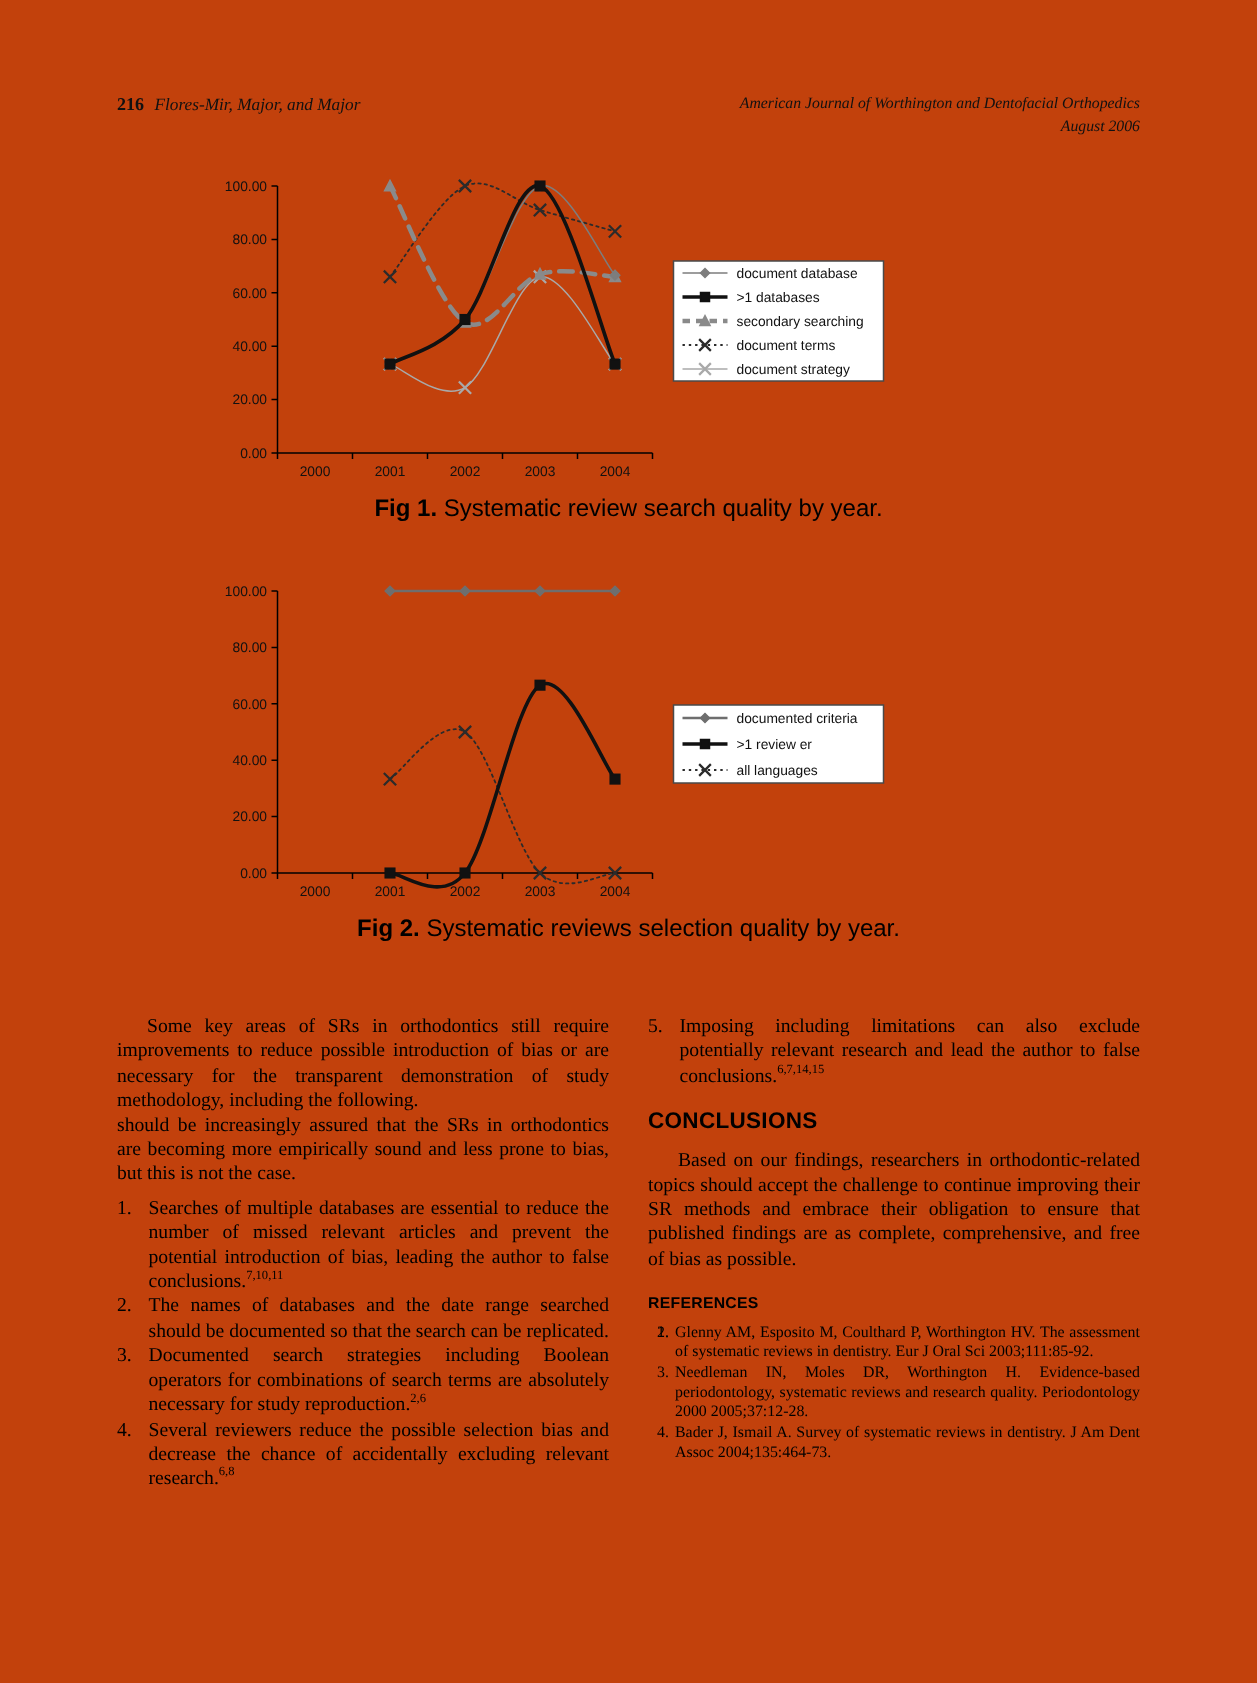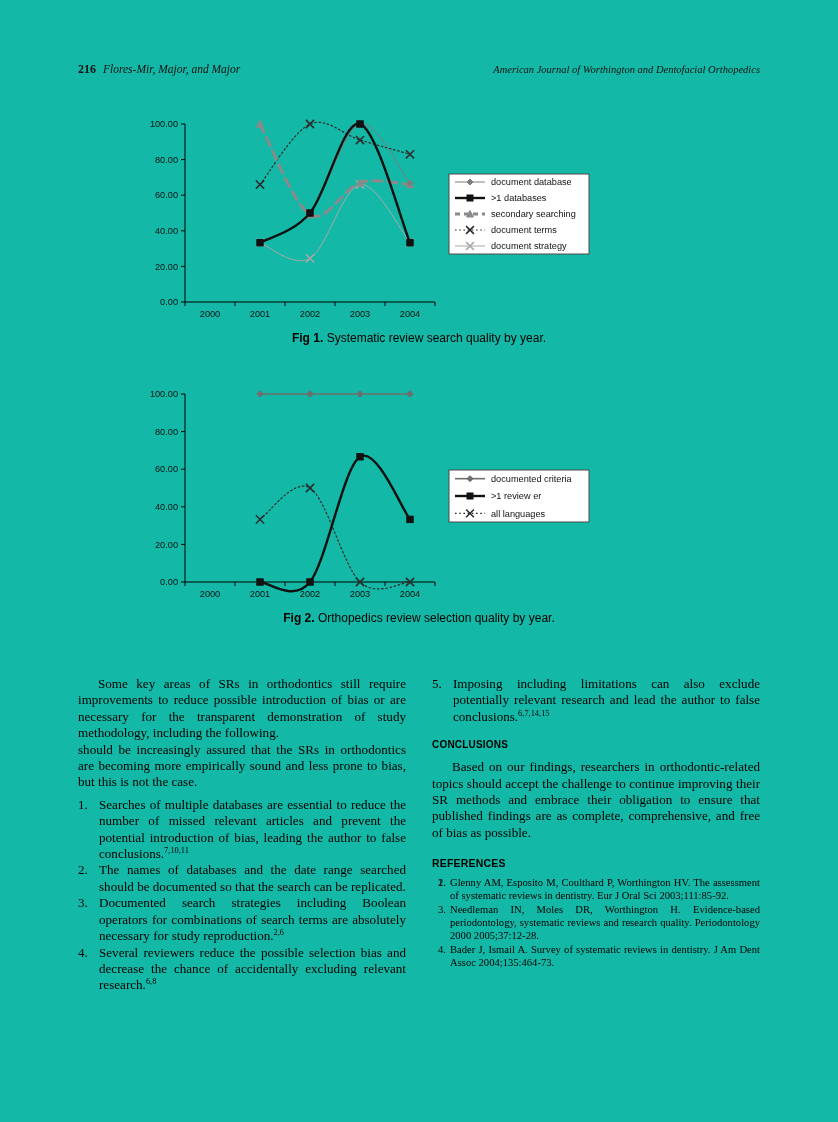--- a/index.html
+++ b/index.html
@@ -7,21 +7,21 @@
     padding: 0;
     background: #d8d8d8;
   }
   body {
     font-family: "Liberation Serif", serif;
   }
   .page {
     position: relative;
     width: 838px;
     height: 1122px;
-    background: #14b8a6;
+    background: #c2410c;
     margin: 0 auto;
     overflow: hidden;
     box-sizing: border-box;
   }
 
   
   .runhead {
     position: absolute;
     top: 62px;
     left: 78px;
@@ -63,21 +63,21 @@
   #figure-1 { top: 112px; }
   #figure-2 { top: 382px; }
 
   .figure-canvas {
     display: block;
     margin: 0 auto;
   }
   .figure-caption {
     text-align: center;
     font-family: "Liberation Sans", sans-serif;
-    font-size: 12px;
+    font-size: 16px;
     color: #000;
     margin-top: 4px;
   }
   .figure-caption .fig-label {
     font-weight: bold;
   }
 
   
   .columns {
     position: absolute;
@@ -128,21 +128,21 @@
   .gap-xs { height: 6px; }
 
   sup {
     font-size: 8.4px;
     vertical-align: super;
     line-height: 0;
   }
 
   h2.section-head {
     font-family: "Liberation Sans", sans-serif;
-    font-size: 10px;
+    font-size: 15px;
     font-weight: bold;
     letter-spacing: 0.2px;
     margin: 14px 0 9px 0;
     color: #000;
   }
   h2.refs-head {
     font-family: Liberation Sans, sans-serif;
     font-size: 10.5px;
     font-weight: bold;
     letter-spacing: 0.2px;
@@ -187,20 +187,21 @@
 <body>
 
 <div class="page">
 
   <div class="runhead">
     <div class="runhead-left">
       <span class="pageno">216</span><span>Flores-Mir, Major, and Major</span>
     </div>
     <div class="runhead-right">
       <div>American Journal of Worthington and Dentofacial Orthopedics</div>
+      <div>August 2006</div>
     </div>
   </div>
 
   <div class="figure-block" id="figure-1">
     <svg class="figure-canvas" id="chart-svg-0" width="600" height="215" viewBox="0 0 600 215">
         <g>
           <path d="M66,12L66,190" stroke="#000" stroke-width="1" fill="none"></path>
           <path d="M66,190L316,190" stroke="#000" stroke-width="1" fill="none"></path>
         </g>
         <g>
@@ -352,21 +353,21 @@
           <path d="M336,114L366,114" stroke="#111111" stroke-width="2.4" fill="none"></path>
           <rect x="348" y="111" width="6" height="6" fill="#111111" stroke="#111111"></rect>
           <text x="372" y="117.2" class="legend-label">&gt;1 review er</text>
           <path d="M336,131.33333333333331L366,131.33333333333331" stroke="#2b2b2b" stroke-width="1.2" fill="none" stroke-dasharray="1.6,2.6"></path>
           <path d="M347.1,127.43333333333331L354.9,135.23333333333332M354.9,127.43333333333331L347.1,135.23333333333332" stroke="#2b2b2b" stroke-width="1.5" fill="none"></path>
           <text x="372" y="134.5333333333333" class="legend-label">all languages</text>
         </g>
       </svg>
     <div class="figure-caption">
       <span class="fig-label">Fig 2.</span>
-      <span>Orthopedics review selection quality by year.</span>
+      <span>Systematic reviews selection quality by year.</span>
     </div>
   </div>
 
   <div class="columns">
 
     <div class="col col-left">
       <p class="para indent">Some key areas of SRs in orthodontics still require improvements to reduce possible introduction of bias or are necessary for the transparent demonstration of study methodology, including the following.</p>
       <p class="para">should be increasingly assured that the SRs in orthodontics are becoming more empirically sound and less prone to bias, but this is not the case.</p>
       <div class="gap-xs"></div>
       <ol class="numlist" id="left-list">

